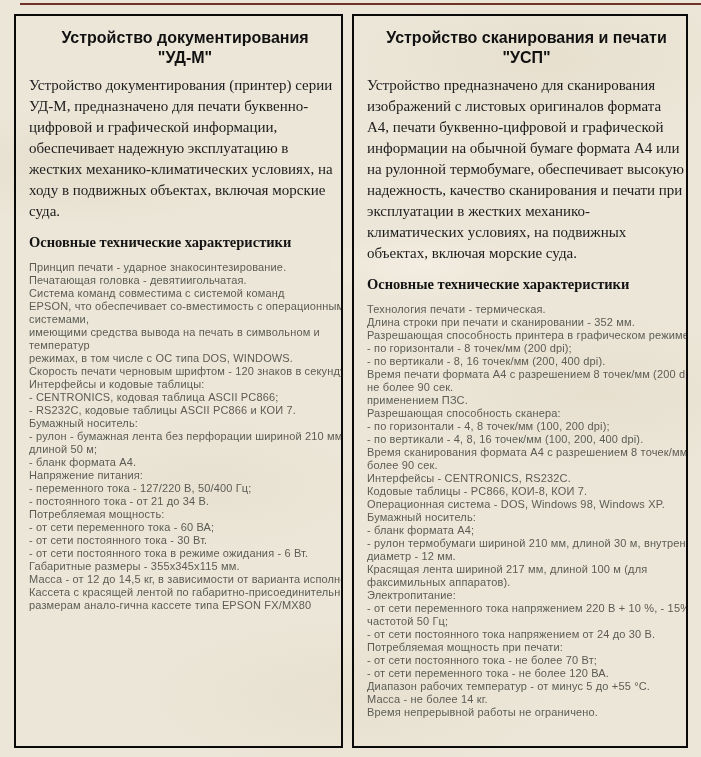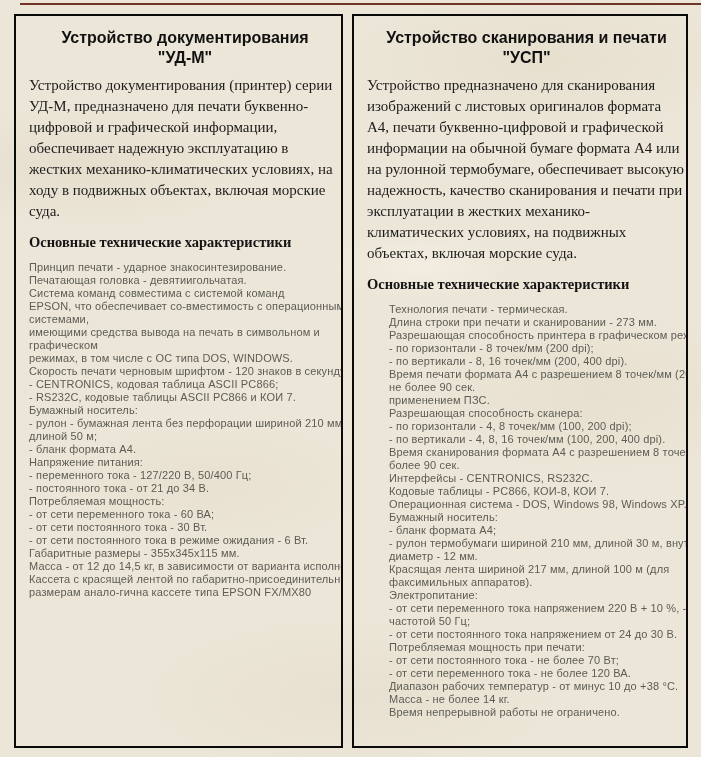--- a/index.html
+++ b/index.html
@@ -83,23 +83,24 @@
     </div>
     <p class="intro">Устройство документирования (принтер) серии УД-М, предназначено для печати буквенно-цифровой и графической информации, обеспечивает надежную эксплуатацию в жестких механико-климатических условиях, на ходу в подвижных объектах, включая морские суда.</p>
     <div class="specs-heading">Основные технические характеристики</div>
     <div class="specs" style="color: rgb(92, 92, 84);">
         <div class="spec-line">Принцип печати - ударное знакосинтезирование.</div>
         <div class="spec-line">Печатающая головка - девятиигольчатая.</div>
         <div class="spec-line">Система команд совместима с системой команд</div>
         <div class="spec-line">EPSON, что обеспечивает со-вместимость с операционными</div>
         <div class="spec-line">системами,</div>
         <div class="spec-line">имеющими средства вывода на печать в символьном и</div>
-        <div class="spec-line">графическом</div>
+        <div class="spec-line">температур</div>
         <div class="spec-line">режимах, в том числе с ОС типа DOS, WINDOWS.</div>
         <div class="spec-line">Скорость печати черновым шрифтом - 120 знаков в секунду.</div>
+        <div class="spec-line">Интерфейсы и кодовые таблицы:</div>
         <div class="spec-line">- CENTRONICS, кодовая таблица ASCII PC866;</div>
         <div class="spec-line">- RS232C, кодовые таблицы ASCII PC866 и КОИ 7.</div>
         <div class="spec-line">Бумажный носитель:</div>
         <div class="spec-line">- рулон - бумажная лента без перфорации шириной 210 мм,</div>
         <div class="spec-line">длиной 50 м;</div>
         <div class="spec-line">- бланк формата А4.</div>
         <div class="spec-line">Напряжение питания:</div>
         <div class="spec-line">- переменного тока - 127/220 В, 50/400 Гц;</div>
         <div class="spec-line">- постоянного тока - от 21 до 34 В.</div>
         <div class="spec-line">Потребляемая мощность:</div>
@@ -113,23 +114,23 @@
       </div>
   </div>
 
   <div class="cell cell-right" style="border-color: rgb(10, 10, 10);">
     <div class="cell-title">
       <div>Устройство сканирования и печати</div>
       <div>"УСП"</div>
     </div>
     <p class="intro">Устройство предназначено для сканирования изображений с листовых оригиналов формата А4, печати буквенно-цифровой и графической информации на обычной бумаге формата А4 или на рулонной термобумаге, обеспечивает высокую надежность, качество сканирования и печати при эксплуатации в жестких механико-климатических условиях, на подвижных объектах, включая морские суда.</p>
     <div class="specs-heading">Основные технические характеристики</div>
-    <div class="specs" style="color: rgb(92, 92, 84); margin-left: 22px;">
+    <div class="specs" style="color: rgb(92, 92, 84);">
         <div class="spec-line">Технология печати - термическая.</div>
-        <div class="spec-line">Длина строки при печати и сканировании - 273 мм.</div>
+        <div class="spec-line">Длина строки при печати и сканировании - 352 мм.</div>
         <div class="spec-line">Разрешающая способность принтера в графическом режиме:</div>
         <div class="spec-line">- по горизонтали - 8 точек/мм (200 dpi);</div>
         <div class="spec-line">- по вертикали - 8, 16 точек/мм (200, 400 dpi).</div>
         <div class="spec-line">Время печати формата А4 с разрешением 8 точек/мм (200 dpi) -</div>
         <div class="spec-line">не более 90 сек.</div>
         <div class="spec-line">применением ПЗС.</div>
         <div class="spec-line">Разрешающая способность сканера:</div>
         <div class="spec-line">- по горизонтали - 4, 8 точек/мм (100, 200 dpi);</div>
         <div class="spec-line">- по вертикали - 4, 8, 16 точек/мм (100, 200, 400 dpi).</div>
         <div class="spec-line">Время сканирования формата А4 с разрешением 8 точек/мм - не</div>
@@ -143,21 +144,21 @@
         <div class="spec-line">диаметр - 12 мм.</div>
         <div class="spec-line">Красящая лента шириной 217 мм, длиной 100 м (для</div>
         <div class="spec-line">факсимильных аппаратов).</div>
         <div class="spec-line">Электропитание:</div>
         <div class="spec-line">- от сети переменного тока напряжением 220 В + 10 %, - 15%,</div>
         <div class="spec-line">частотой 50 Гц;</div>
         <div class="spec-line">- от сети постоянного тока напряжением от 24 до 30 В.</div>
         <div class="spec-line">Потребляемая мощность при печати:</div>
         <div class="spec-line">- от сети постоянного тока - не более 70 Вт;</div>
         <div class="spec-line">- от сети переменного тока - не более 120 ВА.</div>
-        <div class="spec-line">Диапазон рабочих температур - от минус 10 до +38 °С.</div>
+        <div class="spec-line">Диапазон рабочих температур - от минус 5 до +55 °С.</div>
         <div class="spec-line">Масса - не более 14 кг.</div>
         <div class="spec-line">Время непрерывной работы не ограничено.</div>
       </div>
   </div>
 
 </div>
 
 <div class="link-fragment"></div>
 
 </body></html>

